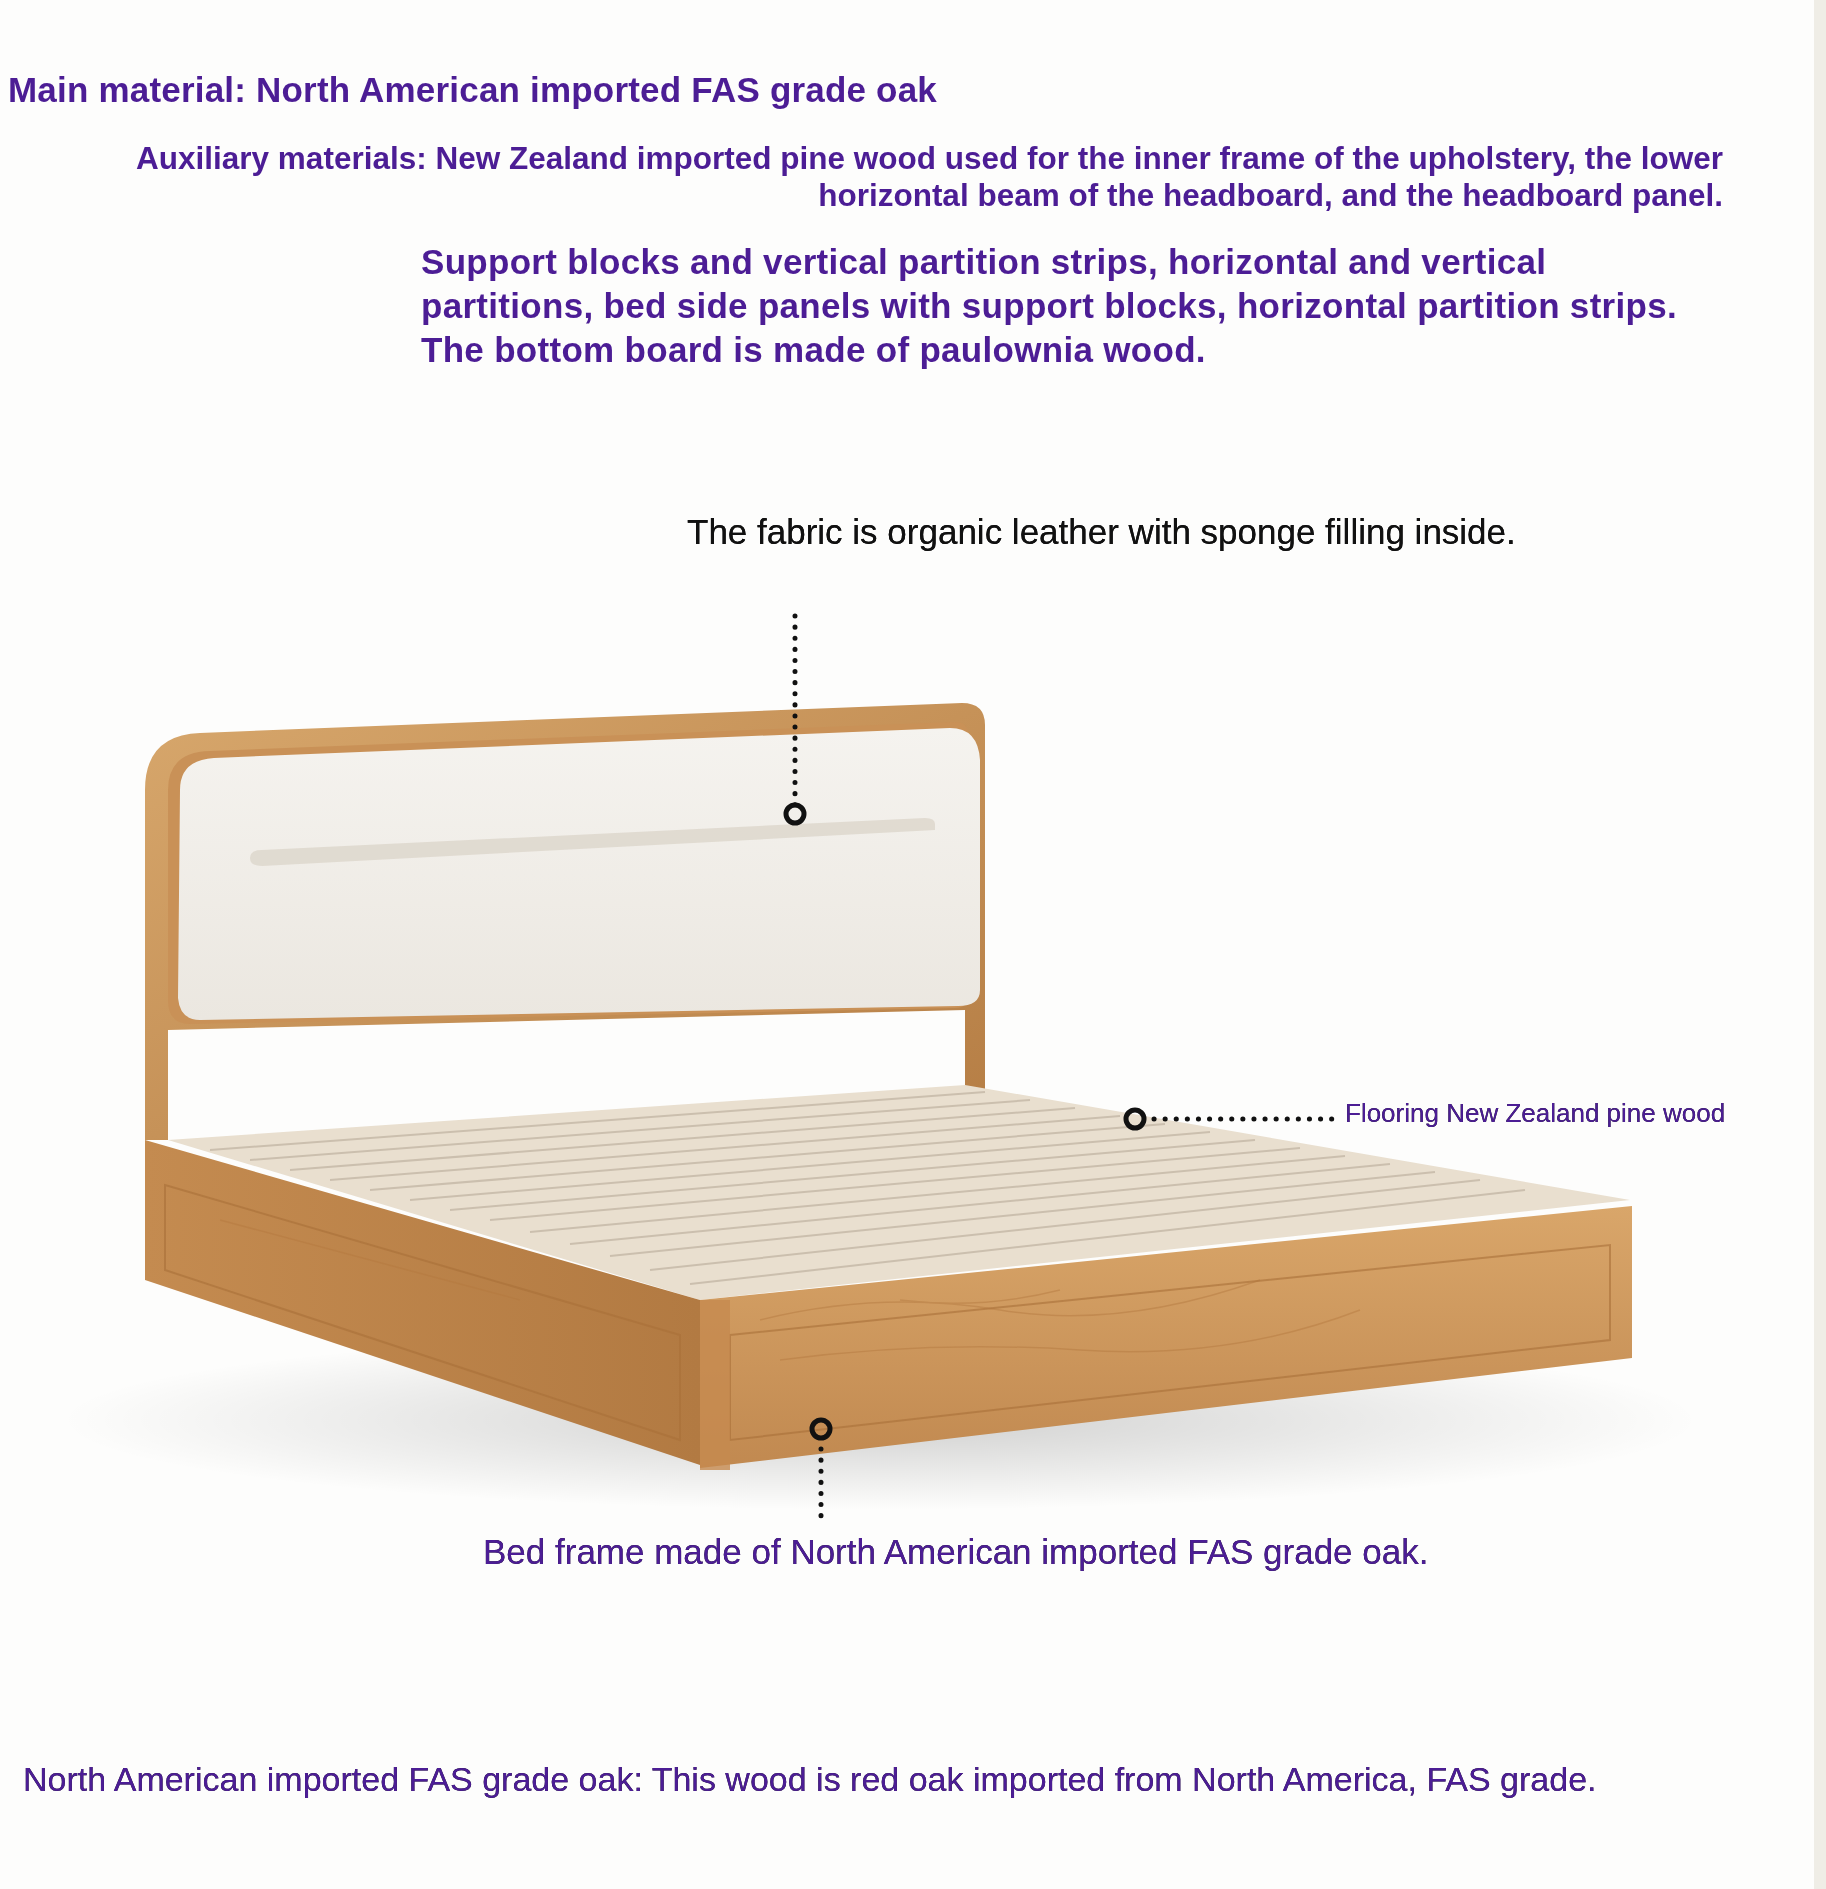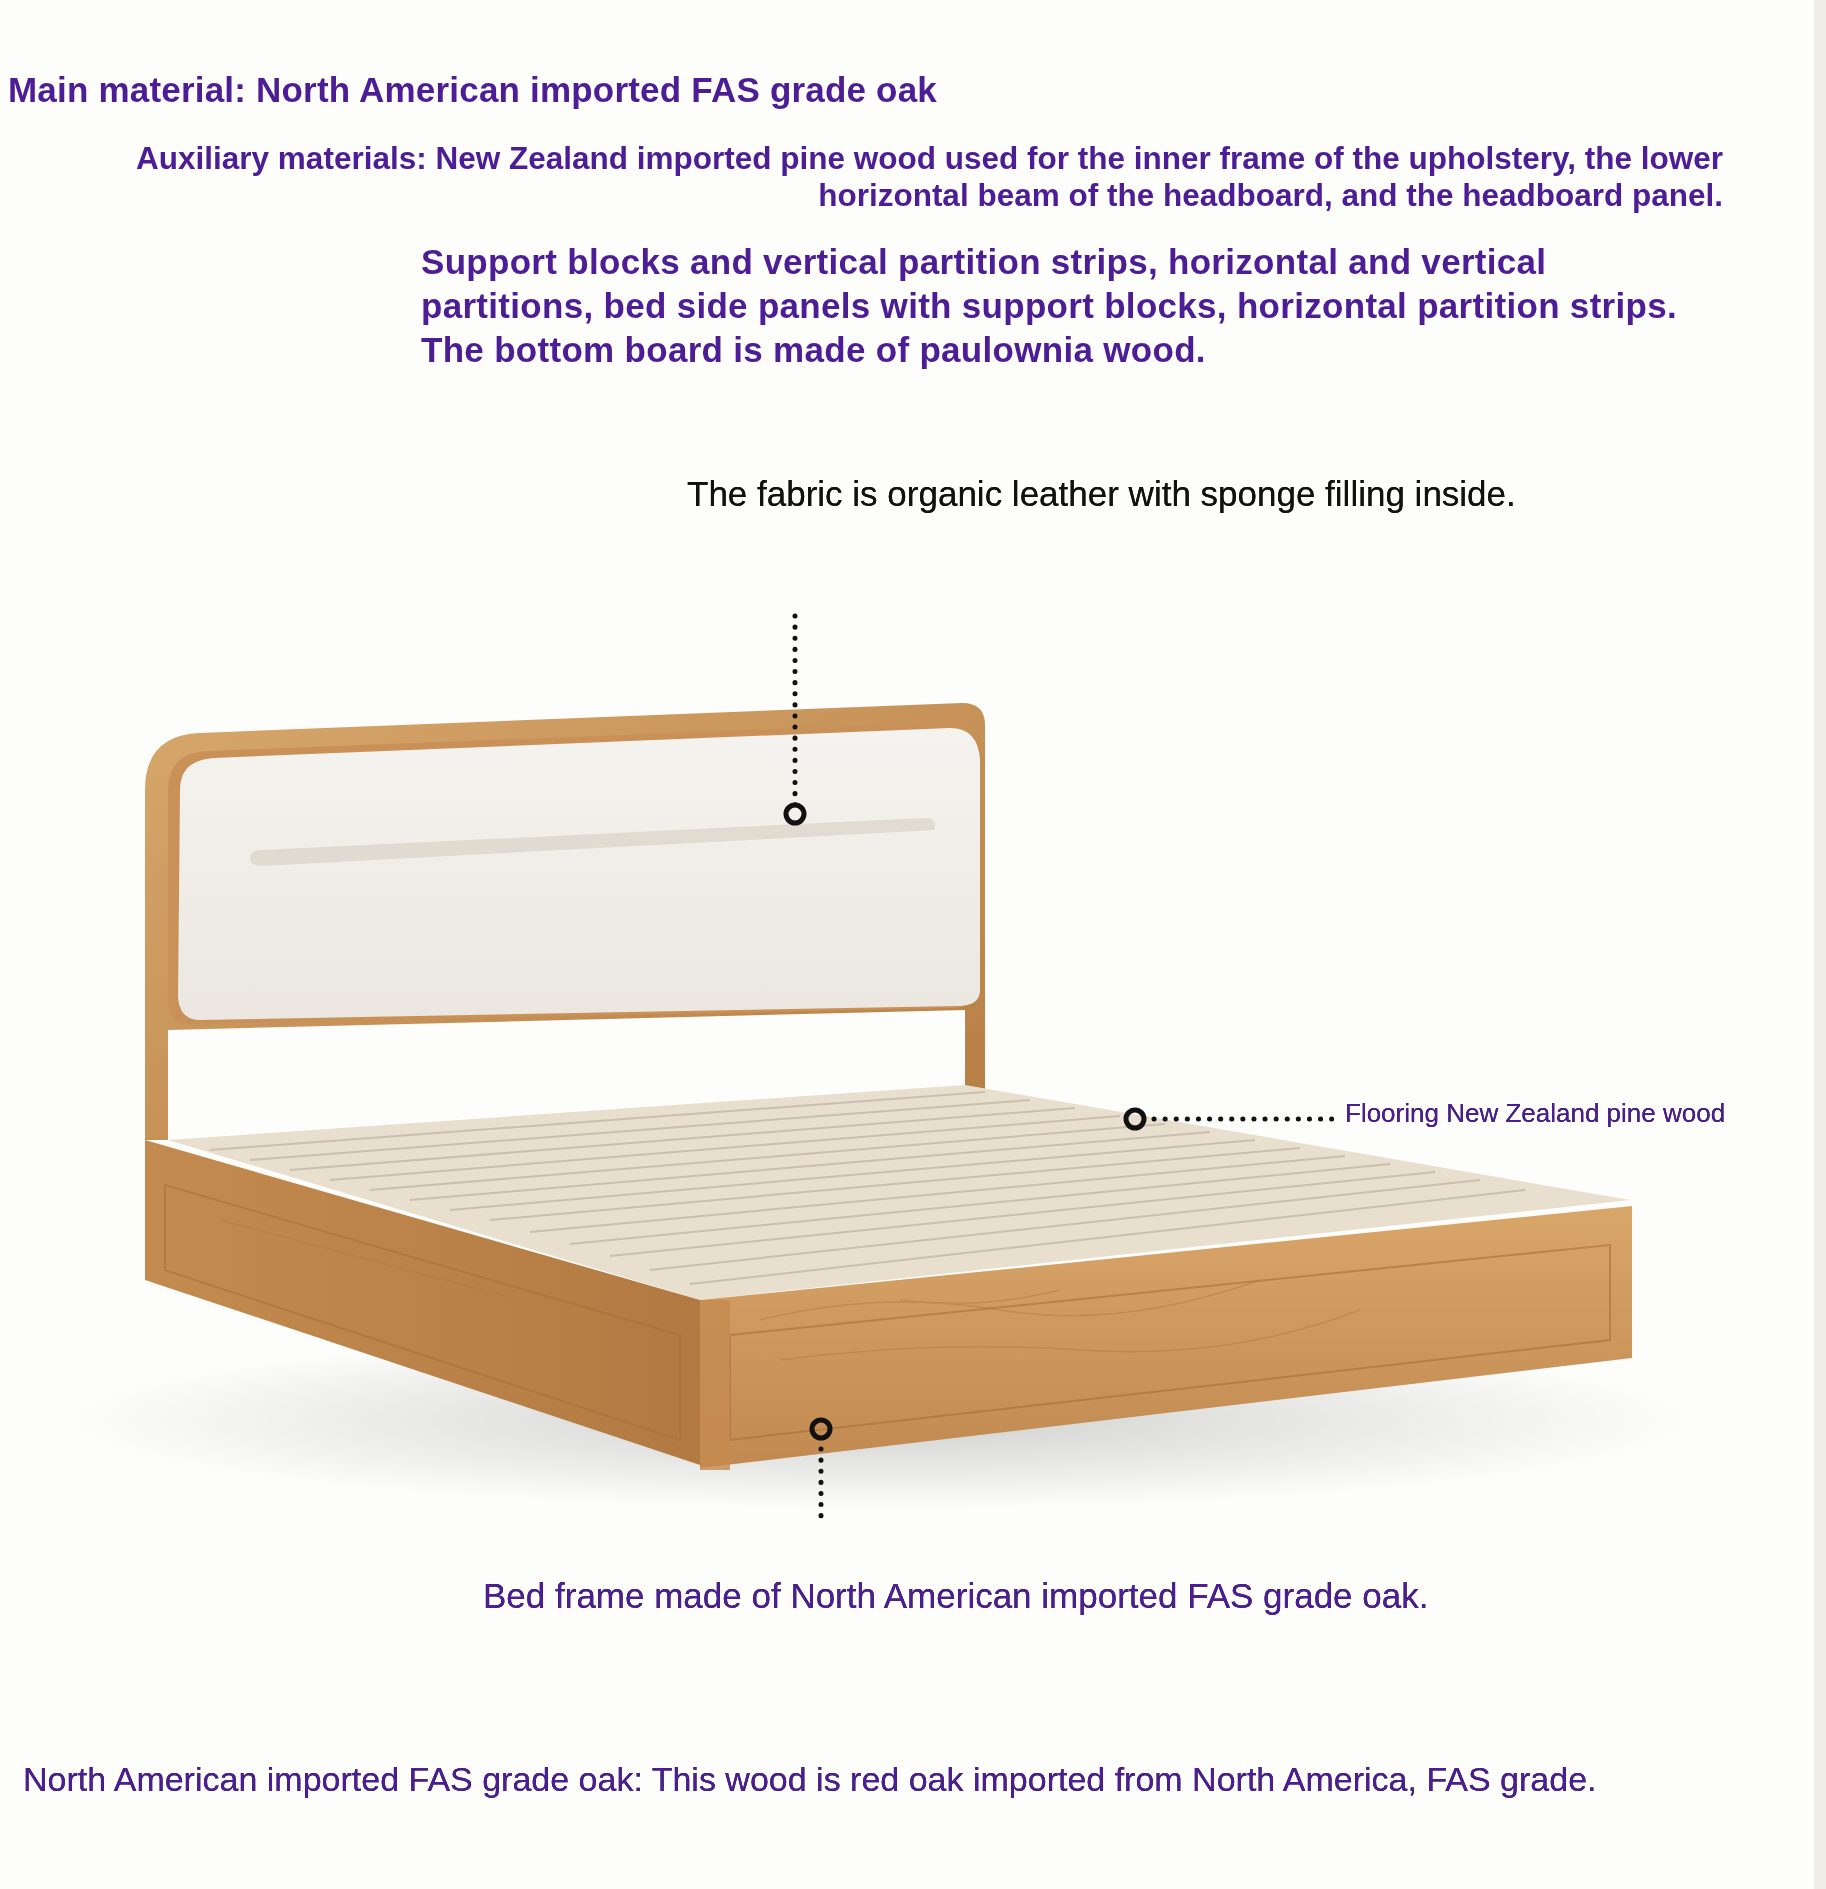--- a/index.html
+++ b/index.html
@@ -3,23 +3,23 @@
 <meta charset="utf-8">
 <style>
   html, body { margin:0; padding:0; }
   body { width:1826px; height:1889px; background:#fdfdfc; position:relative; overflow:hidden;
          font-family:"Liberation Sans", "DejaVu Sans", sans-serif; color:#111; }
   .edge { position:absolute; right:0; top:0; width:12px; height:1889px; background:#efede6; }
   .t { position:absolute; font-weight:bold; color:#4c1d95; margin:0; }
   #main { left:8px; top:70px; font-size:35px; letter-spacing:0.2px; }
   #aux { right:103px; top:140px; width:1690px; font-size:31.5px; line-height:37px; text-align:right; }
   #support { right:105px; top:240px; width:1300px; font-size:35px; line-height:44px; text-align:left; letter-spacing:0.3px; }
-  #fabric { left:687px; top:472px; font-size:35px; line-height:43px; font-weight:normal; color:#111; text-shadow:0 0 0.6px #111; }
+  #fabric { left:687px; top:510px; font-size:35px; line-height:43px; font-weight:normal; color:#111; text-shadow:0 0 0.6px #111; }
   #flooring { left:1345px; top:1098px; font-size:26px; font-weight:normal; text-shadow:0 0 0.6px #111; }
-  #frame { left:483px; top:1532px; font-size:35px; font-weight:normal; text-shadow:0 0 0.6px #111;margin-top:44px; }
+  #frame { left:483px; top:1532px; font-size:35px; font-weight:normal; text-shadow:0 0 0.6px #111; }
   #bottom { left:23px; top:1758px; width:1600px; font-size:34px; line-height:42px; font-weight:normal; text-shadow:0 0 0.6px #111; }
   svg.bed { position:absolute; left:0; top:0; }
 </style>
 </head>
 <body>
 
 <div class="edge"></div>
 
 <p class="t" id="main">Main material: North American imported FAS grade oak</p>
 <p class="t" id="aux">Auxiliary materials: New Zealand imported pine wood used for the inner frame of the upholstery, the lower horizontal beam of the headboard, and the headboard panel.</p>

